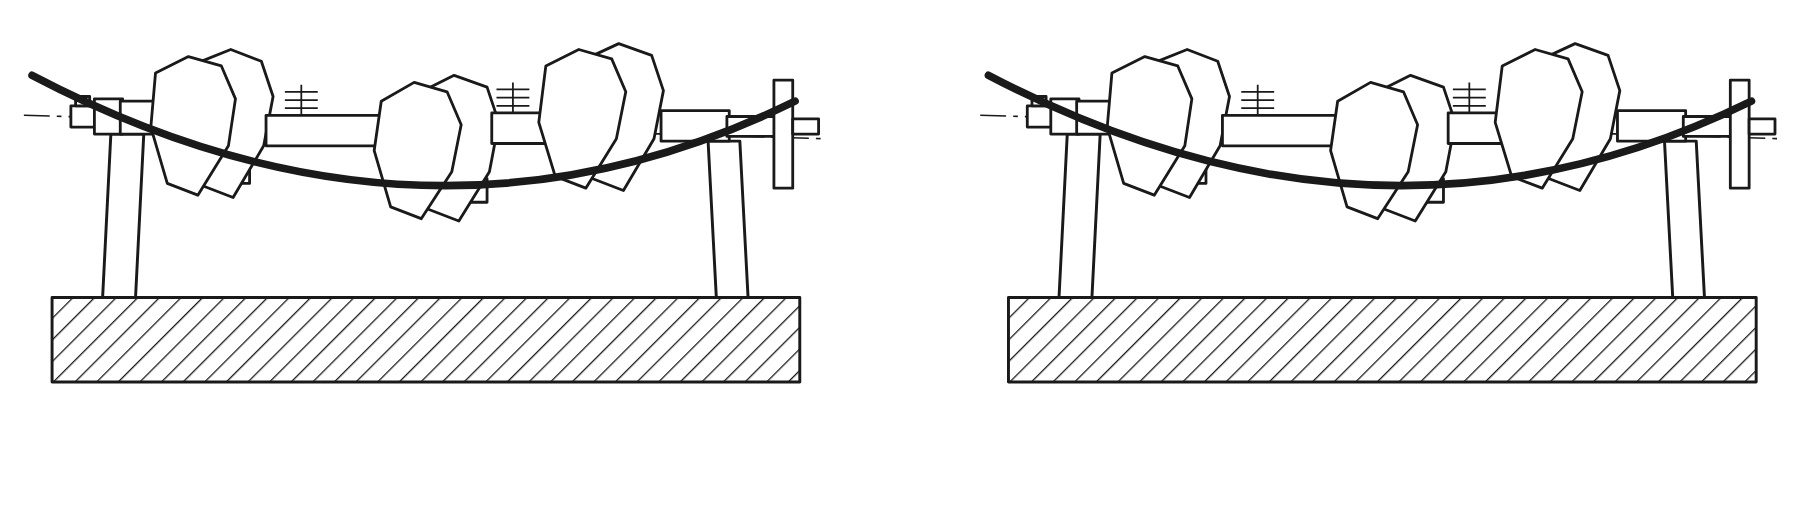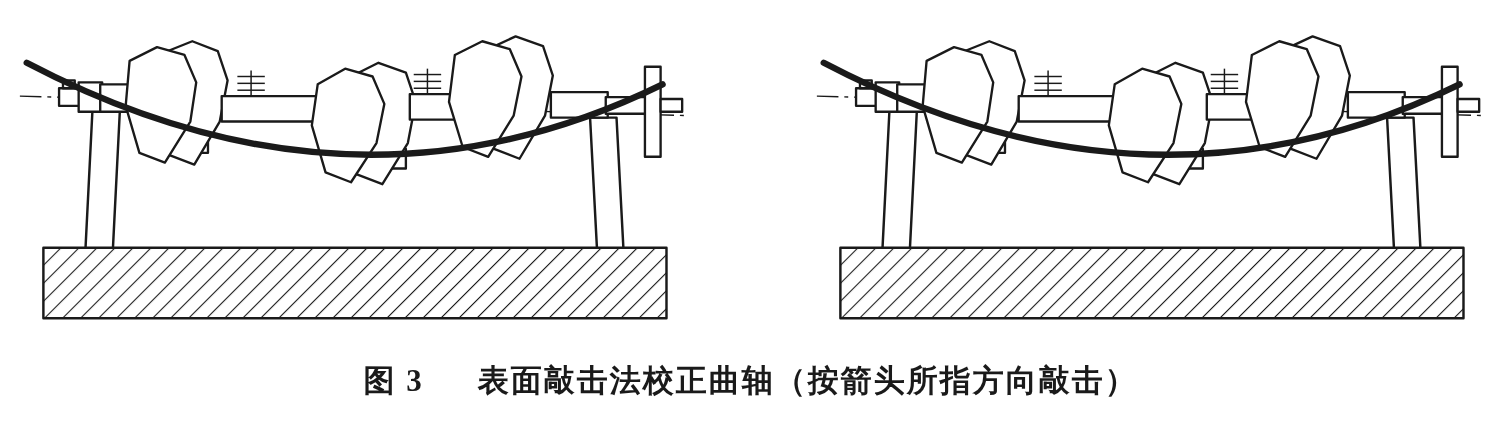--- a/index.html
+++ b/index.html
@@ -116,17 +116,14 @@
 
   <div class="diagrams">
     <svg class="diagram" viewBox="0 0 690 335" preserveAspectRatio="none">
       <use href="#crank-scene"></use>
     </svg>
     <svg class="diagram" viewBox="0 0 690 335" preserveAspectRatio="none">
       <use href="#crank-scene"></use>
     </svg>
   </div>
 
-  <div class="caption">
-    <span class="cap-label">图 3</span><span>表面敲击法校正曲轴（按箭头所指方向敲击）</span>
-  </div>
 
 </div>
 
 </body></html>

